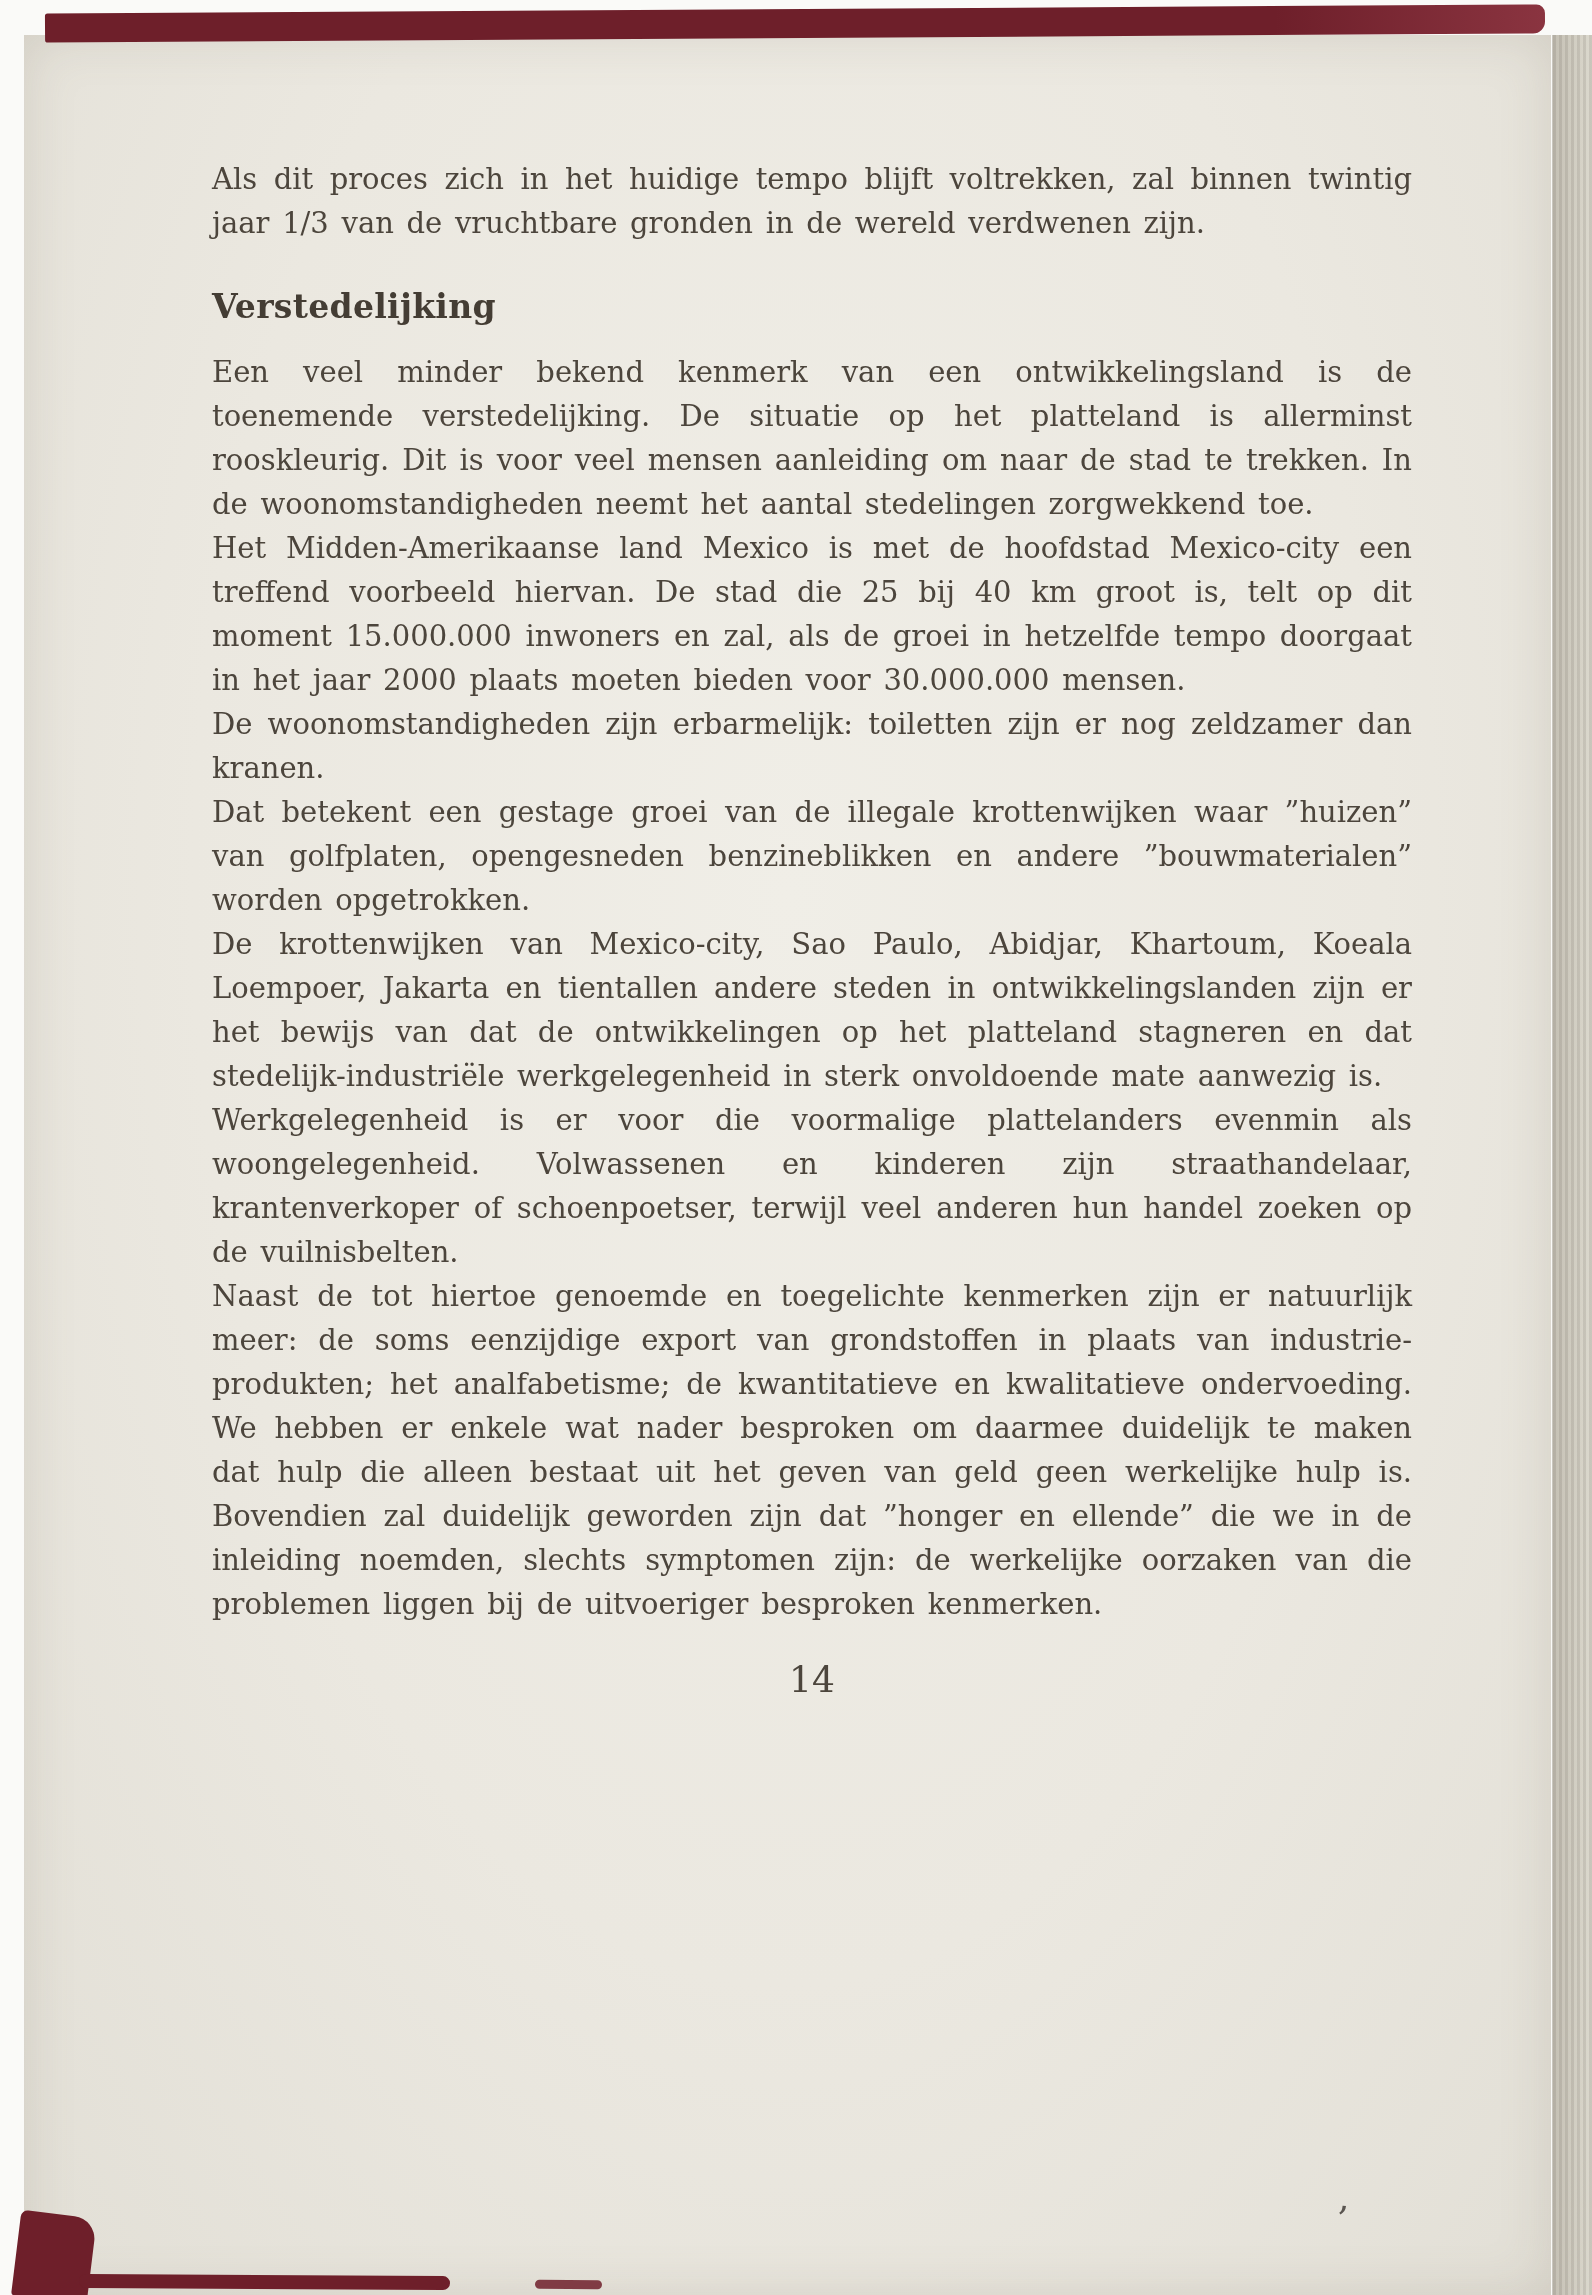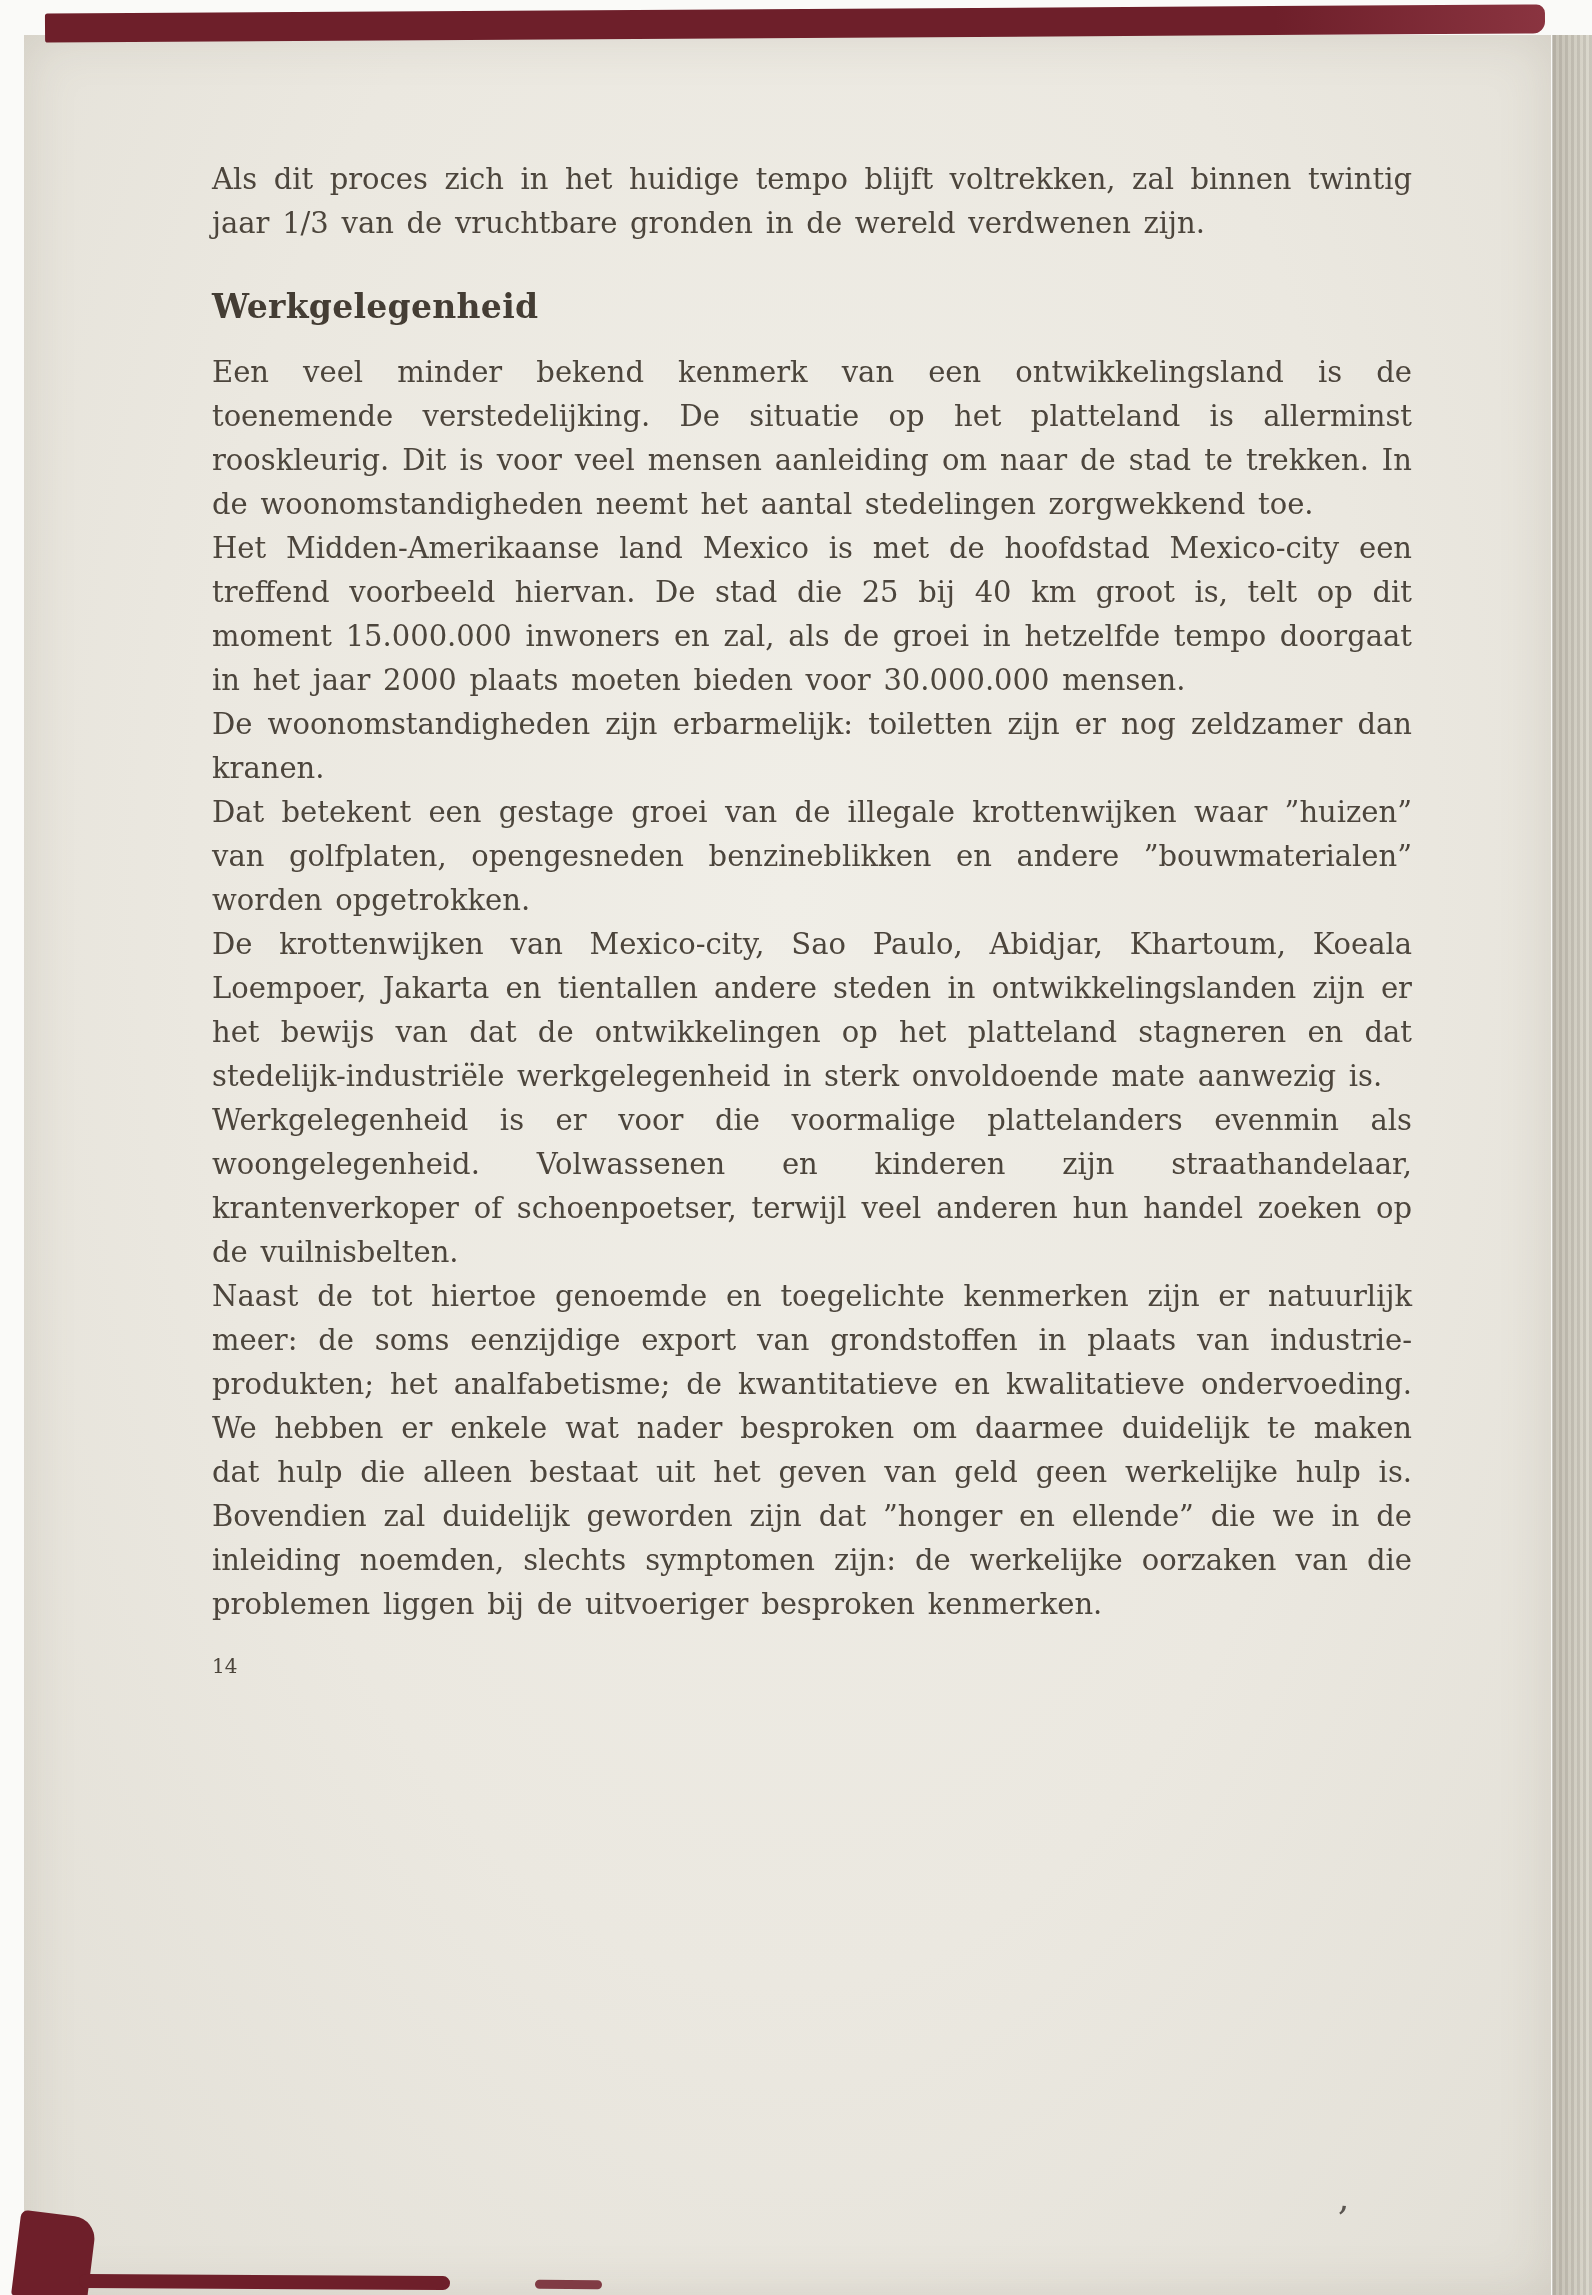--- a/index.html
+++ b/index.html
@@ -97,43 +97,44 @@
   }
   .heading {
     margin: 41px 0 23px 0;
     font-size: 33px;
     line-height: 41px;
     font-weight: 700;
     color: #443d34;
     letter-spacing: 0.3px;
   }
   .pagenum {
-    margin-top: 18px;
-    font-size: 20px;
+    margin-top: 32px;
+    font-size: 36px;
     line-height: 44px;
+    text-align: center;
   }
 </style>
 </head>
 <body>
 
 <div class="scene">
 
   <div class="paper"></div>
 
   <div class="cover-top"></div>
   <div class="edge-right"></div>
   <div class="cover-corner"></div>
   <div class="cover-strip-bottom"></div>
   <div class="cover-smudge"></div>
   <div class="ink-mark">’</div>
 
   <div class="textblock">
     <p class="para">Als dit proces zich in het huidige tempo blijft voltrekken, zal binnen twintig jaar 1/3 van de vruchtbare gronden in de wereld verdwenen zijn.</p>
 
-    <h2 class="heading">Werkgelegenheid</h2>
+    <h2 class="heading">Verstedelijking</h2>
 
     <p class="para">Een veel minder bekend kenmerk van een ontwikkelingsland is de toenemende verstedelijking. De situatie op het platteland is allerminst rooskleurig. Dit is voor veel mensen aanleiding om naar de stad te trekken. In de woonomstandigheden neemt het aantal stedelingen zorgwekkend toe.</p>
     <p class="para">Het Midden-Amerikaanse land Mexico is met de hoofdstad Mexico-city een treffend voorbeeld hiervan. De stad die 25 bij 40 km groot is, telt op dit moment 15.000.000 inwoners en zal, als de groei in hetzelfde tempo doorgaat in het jaar 2000 plaats moeten bieden voor 30.000.000 mensen.</p>
     <p class="para">De woonomstandigheden zijn erbarmelijk: toiletten zijn er nog zeldzamer dan kranen.</p>
     <p class="para">Dat betekent een gestage groei van de illegale krottenwijken waar ”huizen” van golfplaten, opengesneden benzineblikken en andere ”bouwmaterialen” worden opgetrokken.</p>
     <p class="para">De krottenwijken van Mexico-city, Sao Paulo, Abidjar, Khartoum, Koeala Loempoer, Jakarta en tientallen andere steden in ontwikkelingslanden zijn er het bewijs van dat de ontwikkelingen op het platteland stagneren en dat stedelijk-industriële werkgelegenheid in sterk onvoldoende mate aanwezig is.</p>
     <p class="para">Werkgelegenheid is er voor die voormalige plattelanders evenmin als woongelegenheid. Volwassenen en kinderen zijn straathandelaar, krantenverkoper of schoenpoetser, terwijl veel anderen hun handel zoeken op de vuilnisbelten.</p>
 
 
     <p class="para">Naast de tot hiertoe genoemde en toegelichte kenmerken zijn er natuurlijk meer: de soms eenzijdige export van grondstoffen in plaats van industrie-produkten; het analfabetisme; de kwantitatieve en kwalitatieve ondervoeding. We hebben er enkele wat nader besproken om daarmee duidelijk te maken dat hulp die alleen bestaat uit het geven van geld geen werkelijke hulp is. Bovendien zal duidelijk geworden zijn dat ”honger en ellende” die we in de inleiding noemden, slechts symptomen zijn: de werkelijke oorzaken van die problemen liggen bij de uitvoeriger besproken kenmerken.</p>

